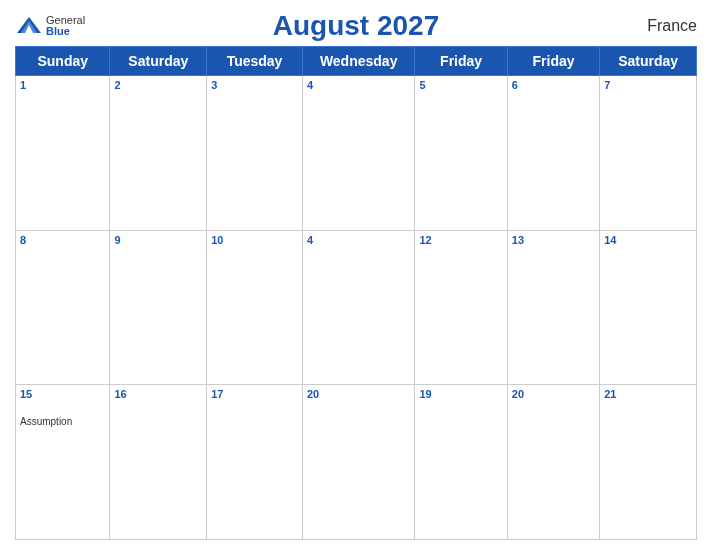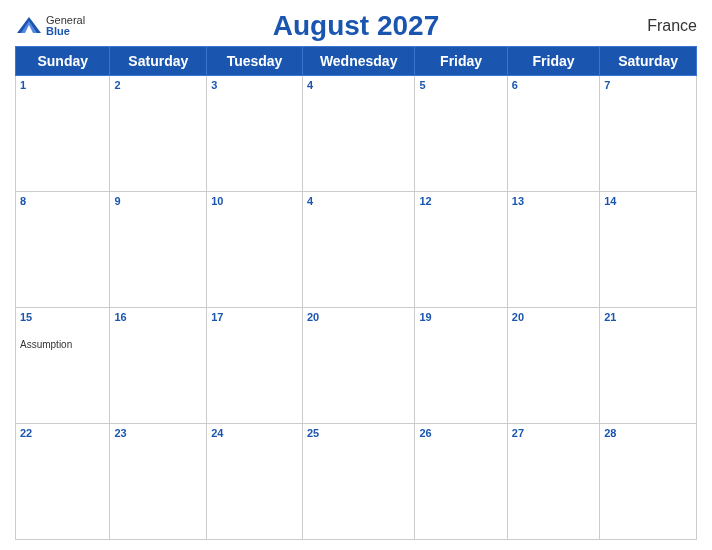--- a/index.html
+++ b/index.html
@@ -214,37 +214,14 @@
         <td>
           <span class="day-number">19</span>
         </td>
         <td>
           <span class="day-number">20</span>
         </td>
         <td>
           <span class="day-number">21</span>
         </td>
       </tr>
-      <tr>
-        <td>
-          <span class="day-number">22</span>
-        </td>
-        <td>
-          <span class="day-number">23</span>
-        </td>
-        <td>
-          <span class="day-number">24</span>
-        </td>
-        <td>
-          <span class="day-number">25</span>
-        </td>
-        <td>
-          <span class="day-number">26</span>
-        </td>
-        <td>
-          <span class="day-number">27</span>
-        </td>
-        <td>
-          <span class="day-number">28</span>
-        </td>
-      </tr>
     </tbody>
 </table>
 
 </body></html>

